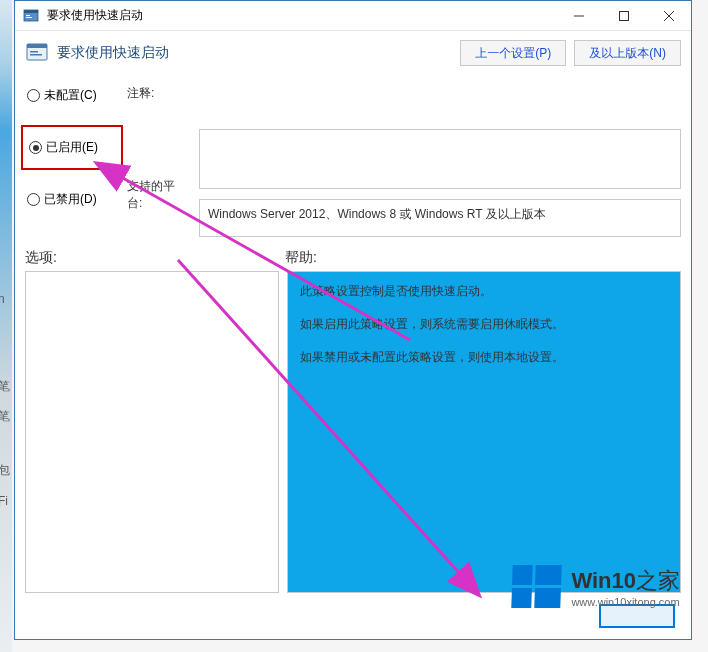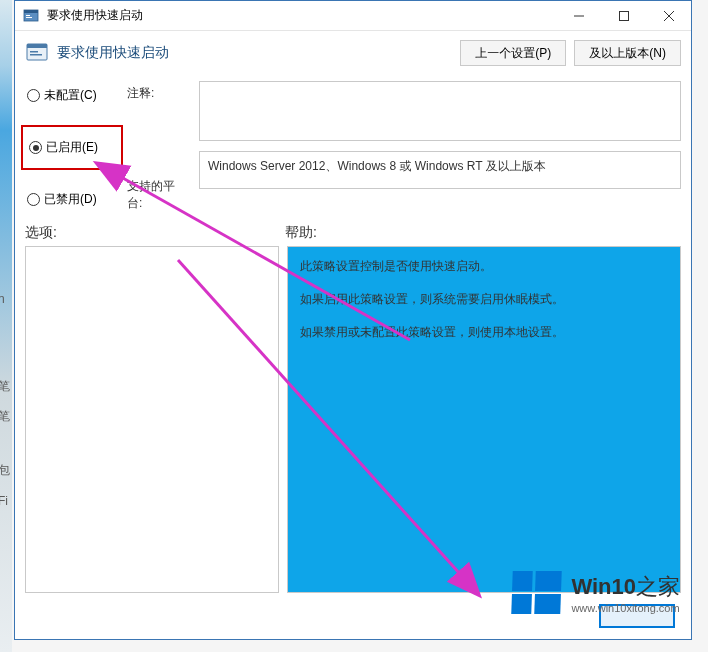--- a/index.html
+++ b/index.html
@@ -71,21 +71,21 @@
     .header-title {
       font-size: 14px;
       color: #1a4b7a;
       flex: 1;
     }
     .nav-btn {
       height: 26px;
       padding: 0 14px;
       background: #f5f5f5;
       border: 1px solid #c9c9c9;
-      color: #000000;
+      color: #1d4ed8;
       font-size: 12px;
       display: flex; align-items: center;
     }
     .content-row1 {
       display: flex;
       padding: 6px 10px 0 10px;
       gap: 8px;
     }
     .radio-col {
       width: 94px;
@@ -132,20 +132,21 @@
       width: 62px;
       font-size: 12px;
       color: #333;
       margin-top: 76px;
     }
     .field-col {
       flex: 1;
       display: flex;
       flex-direction: column;
       gap: 10px;
+      margin-top: 48px;
     }
     .comment-box {
       height: 60px;
       border: 1px solid #c9c9c9;
       background: #fff;
       padding: 4px;
     }
     .platform-box {
       height: 38px;
       border: 1px solid #c9c9c9;
@@ -195,21 +196,21 @@
       width: 76px; height: 24px;
       border: 2px solid #0078d7;
       background: #e5f1fb;
     }
     .arrow {
       position: absolute;
       pointer-events: none;
     }
     .watermark {
       position: absolute;
-      right: 28px; bottom: 38px;
+      right: 28px; bottom: 44px;
       display: flex;
       align-items: center;
       gap: 10px;
     }
     .win-logo {
       display: grid;
       grid-template-columns: 20px 26px;
       grid-template-rows: 20px 20px;
       gap: 3px;
       transform: skewX(-2deg);

